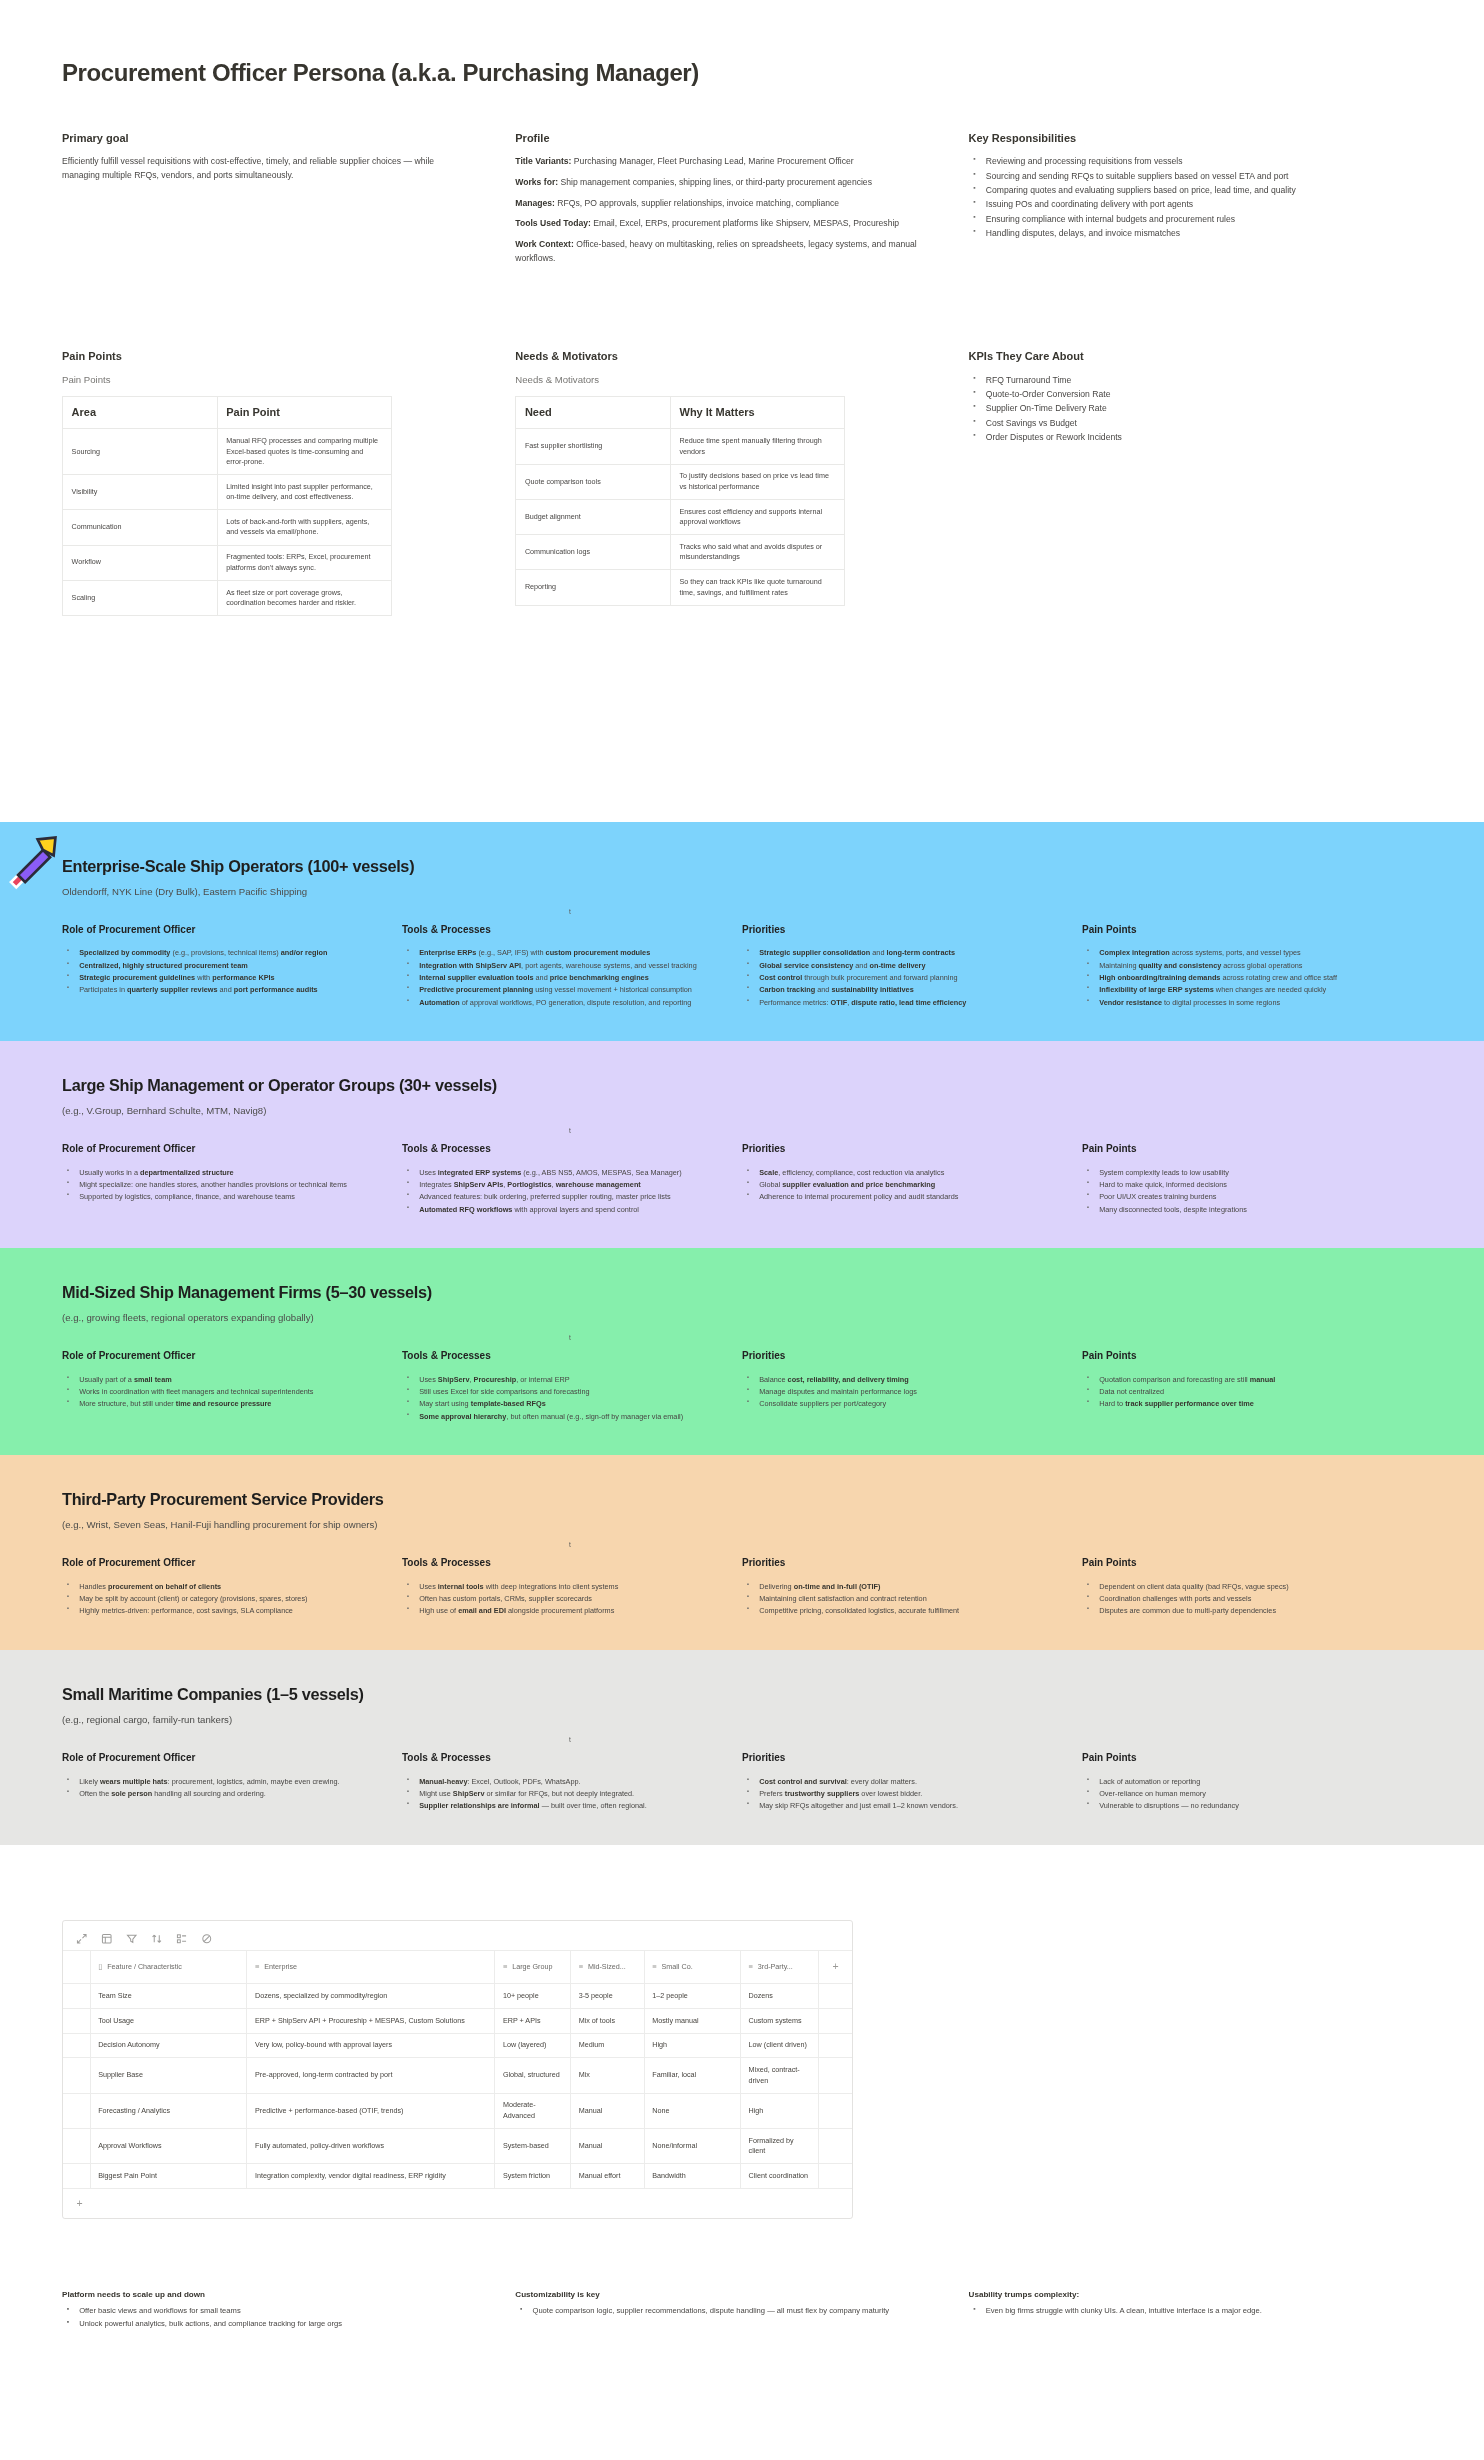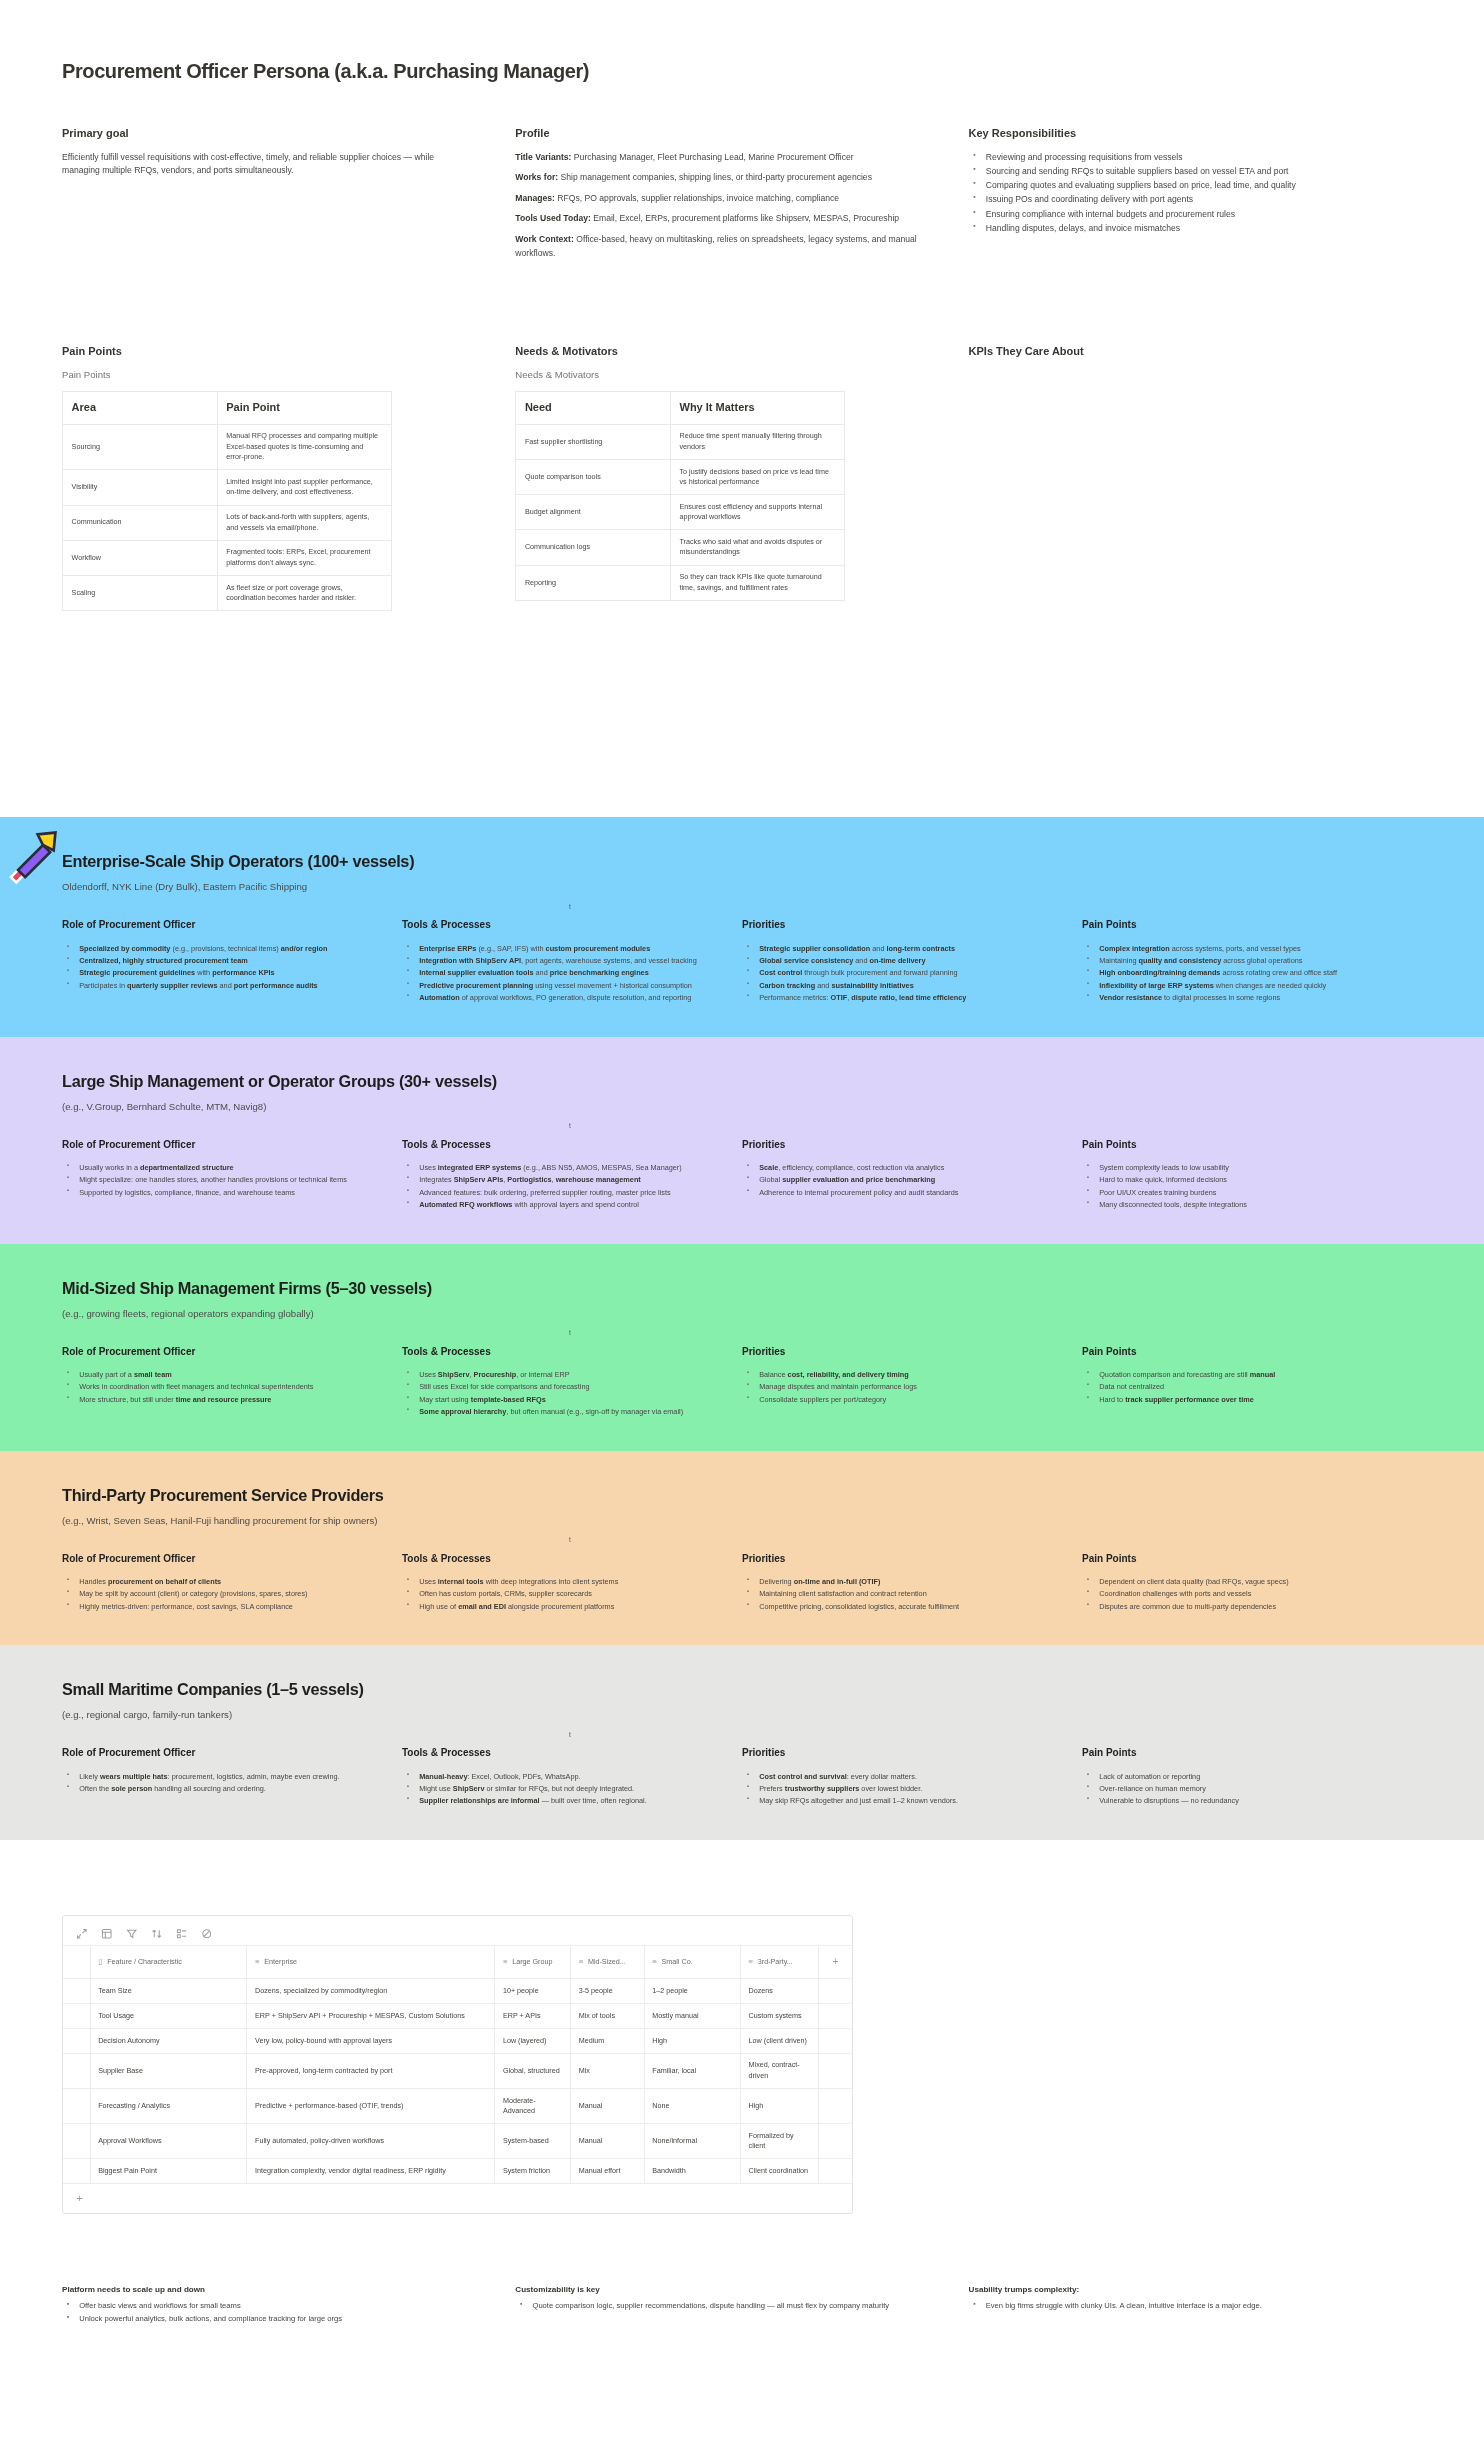--- a/index.html
+++ b/index.html
@@ -9,21 +9,21 @@
     font-family: "Liberation Sans", sans-serif;
     color:#37352f;
     background:#ffffff;
     -webkit-font-smoothing: antialiased;
   }
   .page { width:1484px; }
 
   
   .inner { width:1484px; padding:0 62px; }
   h1.doc-title {
-    font-size:20px; font-weight:800; letter-spacing:-0.4px;
+    font-size:24px; font-weight:800; letter-spacing:-0.4px;
     margin:59px 0 0 0; color:#37352f; line-height:1.2;
   }
   .col-head {
     font-size:11px; font-weight:700; color:#37352f; margin:0 0 11.5px 0;
   }
   .body-text { font-size:8.6px; line-height:1.62; color:#484644; }
   .body-text .lbl { font-weight:700; color:#37352f; }
   .body-text p { margin:0 0 6.7px 0; }
 
   ul.bl { margin:0; padding:0 0 0 15.3px; list-style:none; }
@@ -218,20 +218,27 @@
               </tr>
               <tr>
                 <td>Reporting</td>
                 <td>So they can track KPIs like quote turnaround time, savings, and fulfillment rates</td>
               </tr>
             </tbody>
           </table>
       </div>
       <div class="cell">
         <div class="col-head">KPIs They Care About</div>
+        <ul class="bl" id="kpi-list">
+            <li>RFQ Turnaround Time</li>
+            <li>Quote-to-Order Conversion Rate</li>
+            <li>Supplier On-Time Delivery Rate</li>
+            <li>Cost Savings vs Budget</li>
+            <li>Order Disputes or Rework Incidents</li>
+          </ul>
       </div>
     </div>
   </div>
 
   <div style="height:206px;"></div>
   <div id="bands">
       <div class="band" style="background: #7dd3fc;">
         <div class="rocket"><svg viewBox="0 0 64 64" width="57" height="57">
             <path d="M10 54 L22 42 L28 48 L16 60 Z" fill="#E8455F" stroke="#fff" stroke-width="3"></path>
             <path d="M18 46 L46 18 L54 26 L26 54 Z" fill="#8B5CF6" stroke="#2b2b3a" stroke-width="3"></path>

